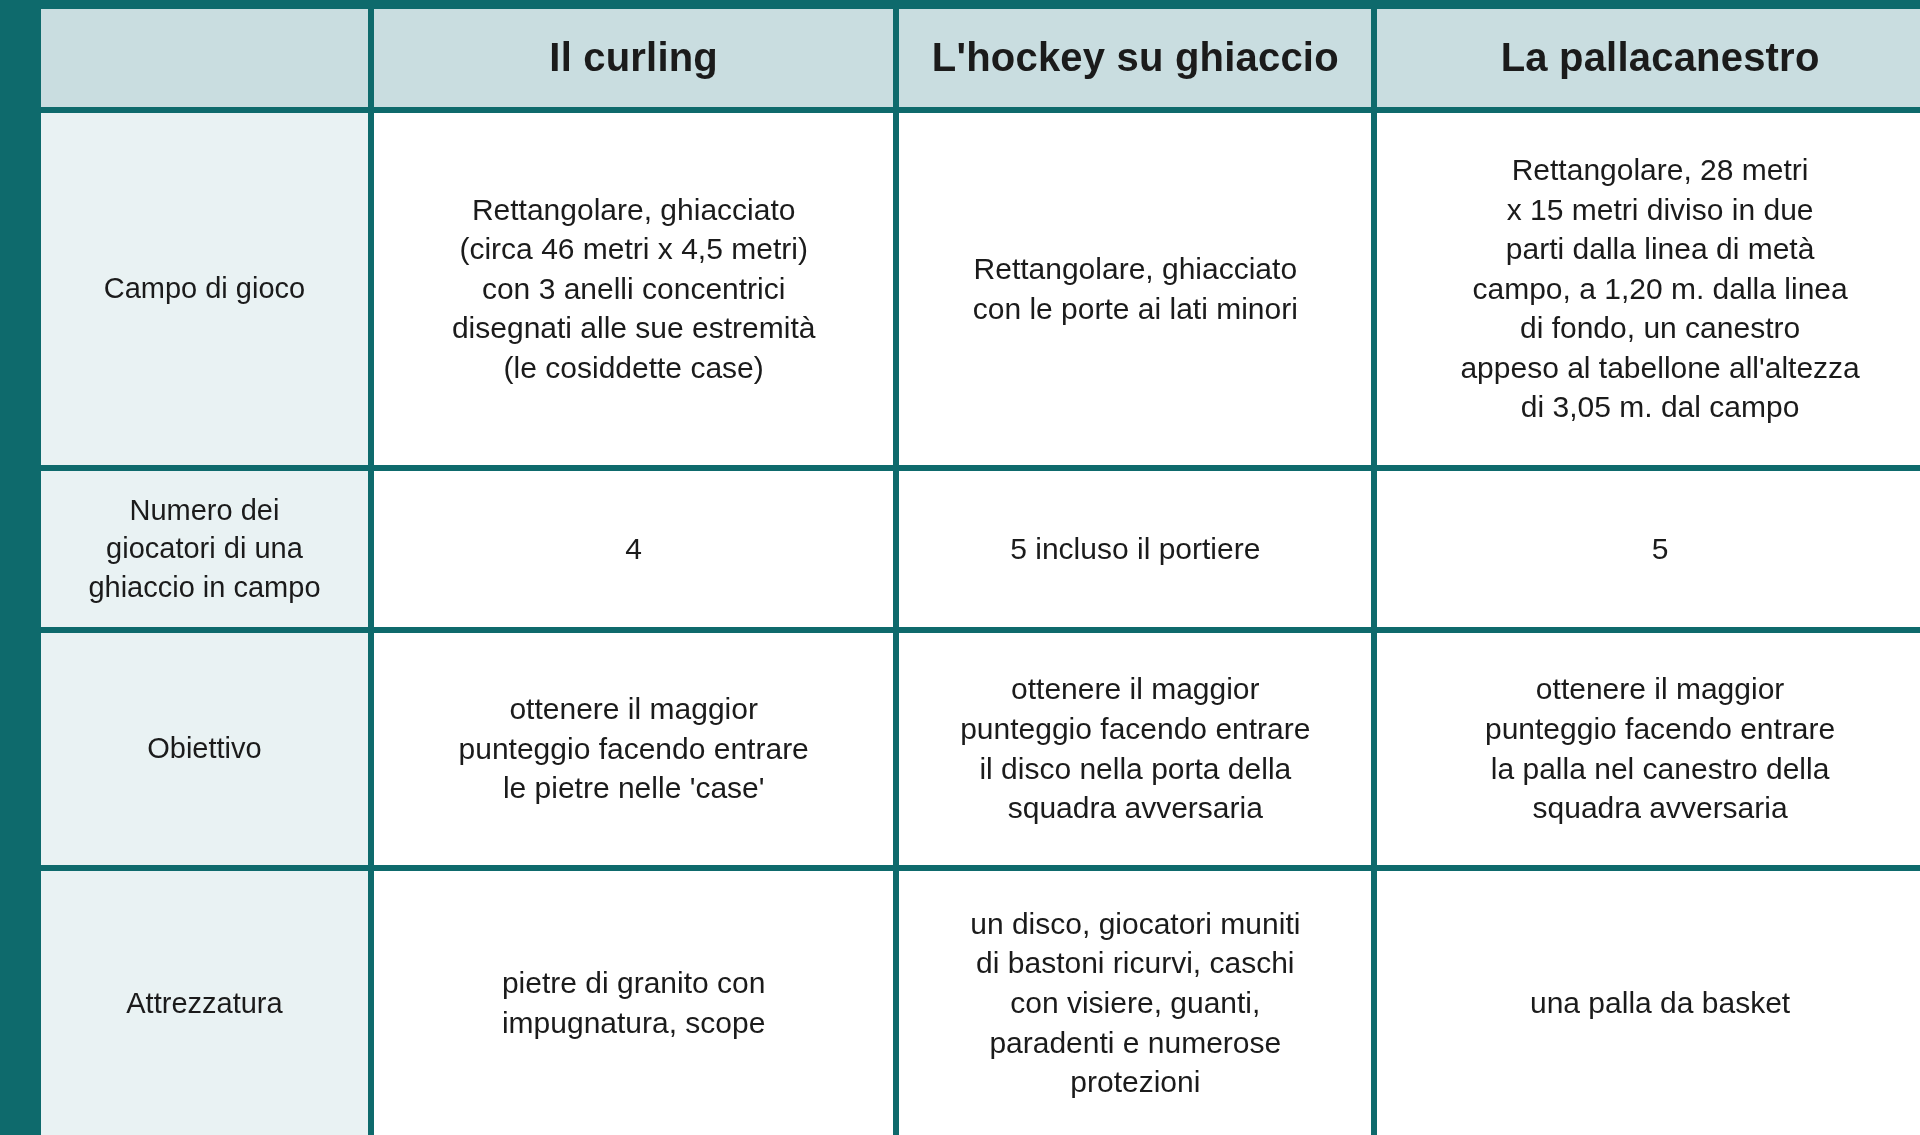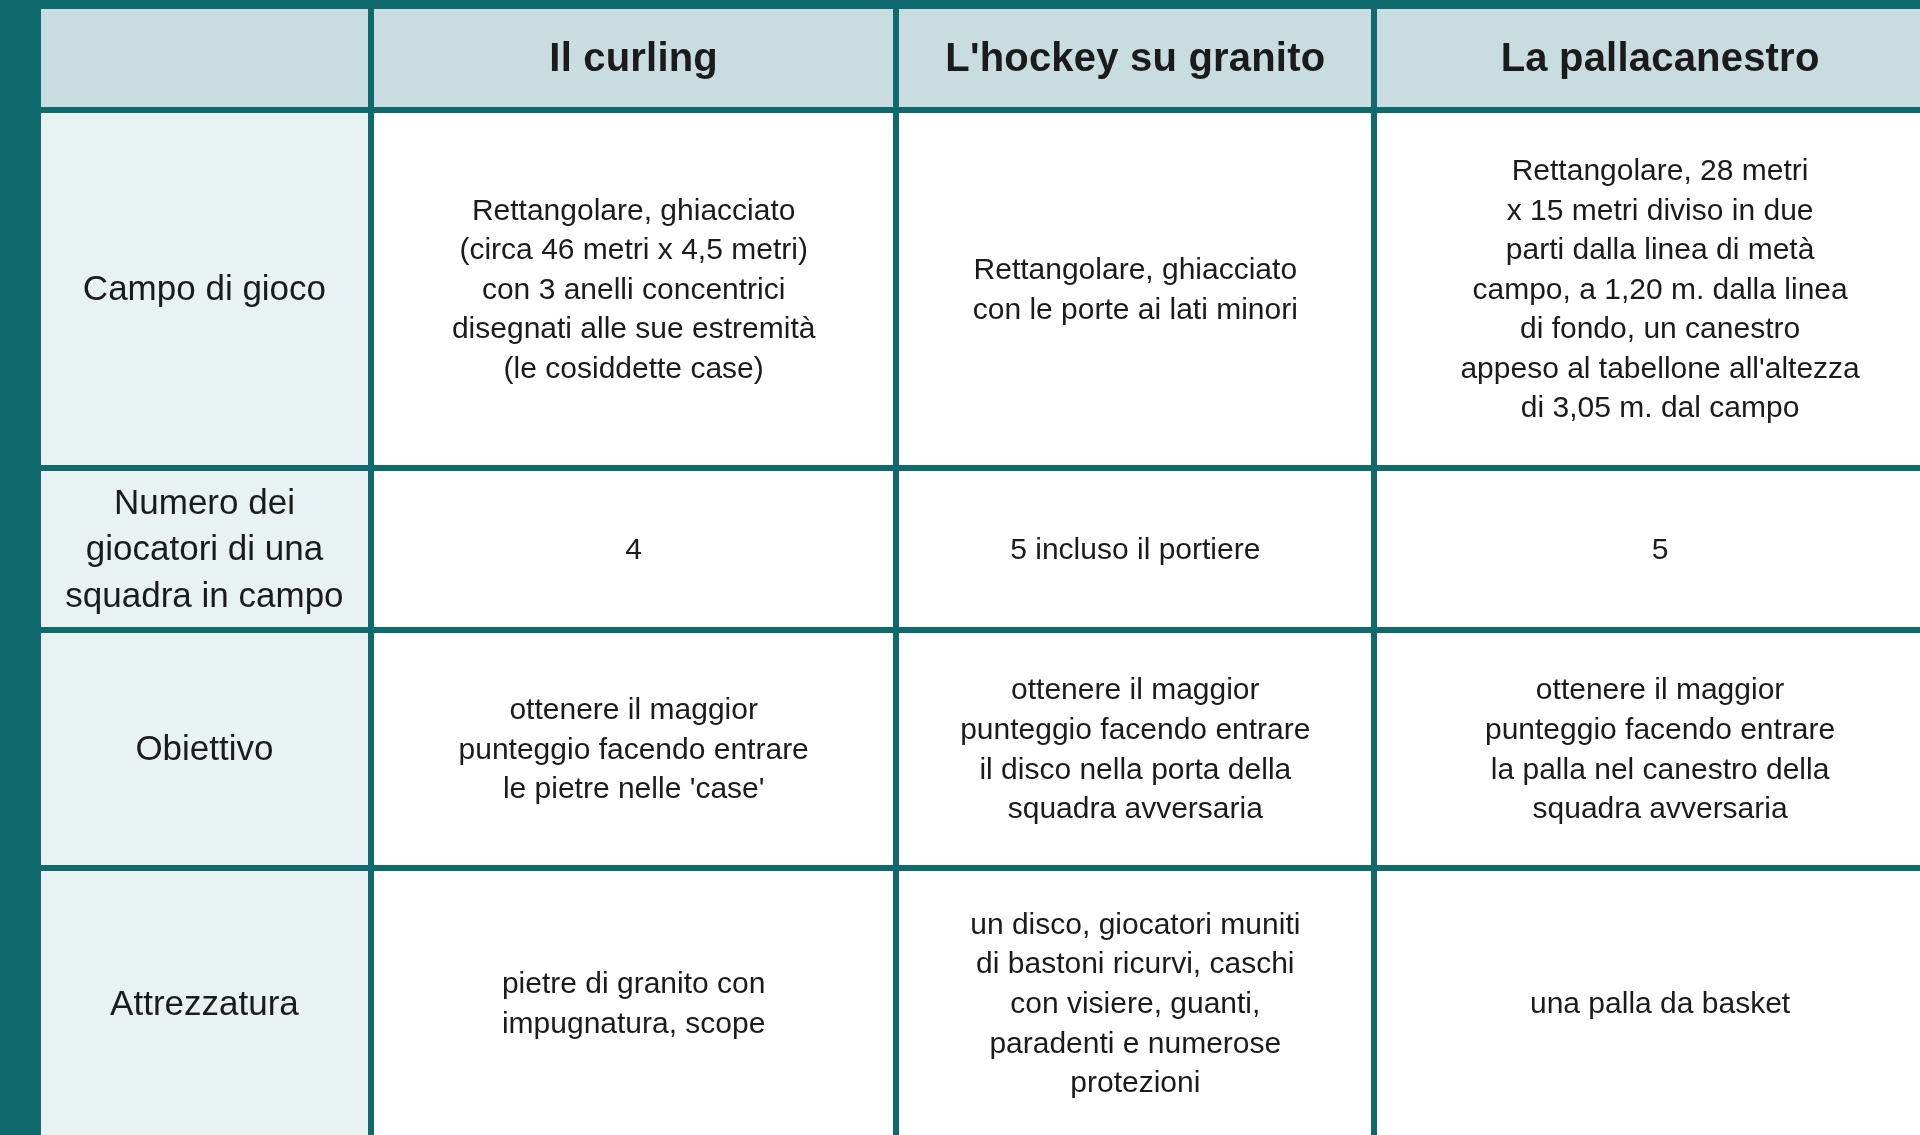--- a/index.html
+++ b/index.html
@@ -54,21 +54,21 @@
     font-size:40px;
     font-weight:700;
     letter-spacing:0.2px;
   }
   th.corner{
     background:var(--header-bg);
   }
   th.rowlabel{
     background:var(--label-bg);
     font-weight:400;
-    font-size:35px;
+    font-size:29px;
   }
   td.cell{
     background:var(--cell-bg);
     font-size:30px;
   }
 </style>
 </head>
 <body>
 
 <div class="page">
@@ -76,21 +76,21 @@
     <colgroup>
       <col class="col-label">
       <col class="col-curling">
       <col class="col-hockey">
       <col class="col-basket">
     </colgroup>
     <thead>
       <tr class="hdr">
         <th class="corner"></th>
         <th class="sport">Il curling</th>
-        <th class="sport">L'hockey su granito</th>
+        <th class="sport">L'hockey su ghiaccio</th>
         <th class="sport">La pallacanestro</th>
       </tr>
     </thead>
     <tbody>
       <tr class="r-campo">
         <th class="rowlabel">Campo di gioco</th>
         <td class="cell">Rettangolare, ghiacciato
 (circa 46 metri x 4,5 metri)
 con 3 anelli concentrici
 disegnati alle sue estremità
@@ -101,21 +101,21 @@
 x 15 metri diviso in due
 parti dalla linea di metà
 campo, a 1,20 m. dalla linea
 di fondo, un canestro
 appeso al tabellone all'altezza
 di 3,05 m. dal campo</td>
       </tr>
       <tr class="r-numero">
         <th class="rowlabel">Numero dei
 giocatori di una
-squadra in campo</th>
+ghiaccio in campo</th>
         <td class="cell">4</td>
         <td class="cell">5 incluso il portiere</td>
         <td class="cell">5</td>
       </tr>
       <tr class="r-obiettivo">
         <th class="rowlabel">Obiettivo</th>
         <td class="cell">ottenere il maggior
 punteggio facendo entrare
 le pietre nelle 'case'</td>
         <td class="cell">ottenere il maggior

